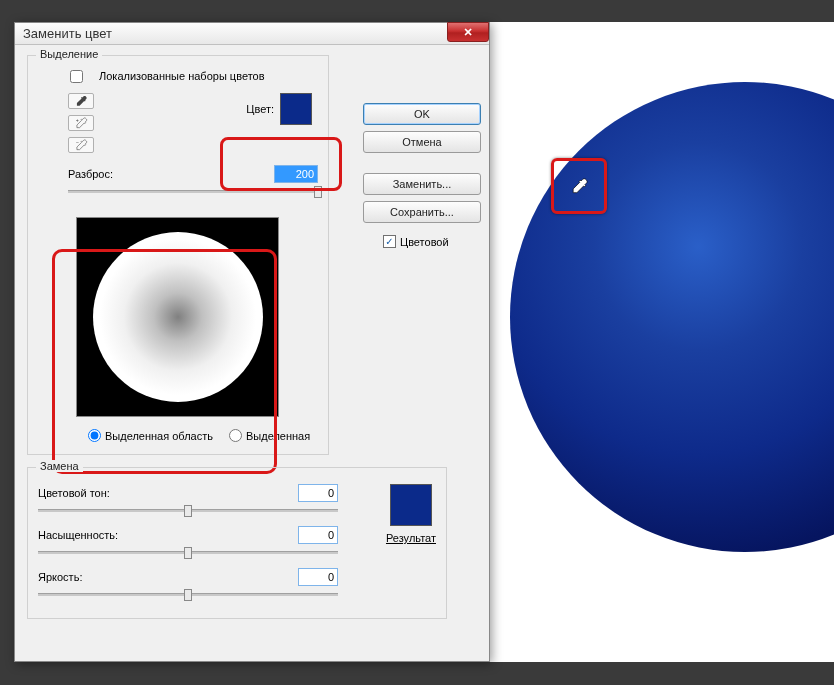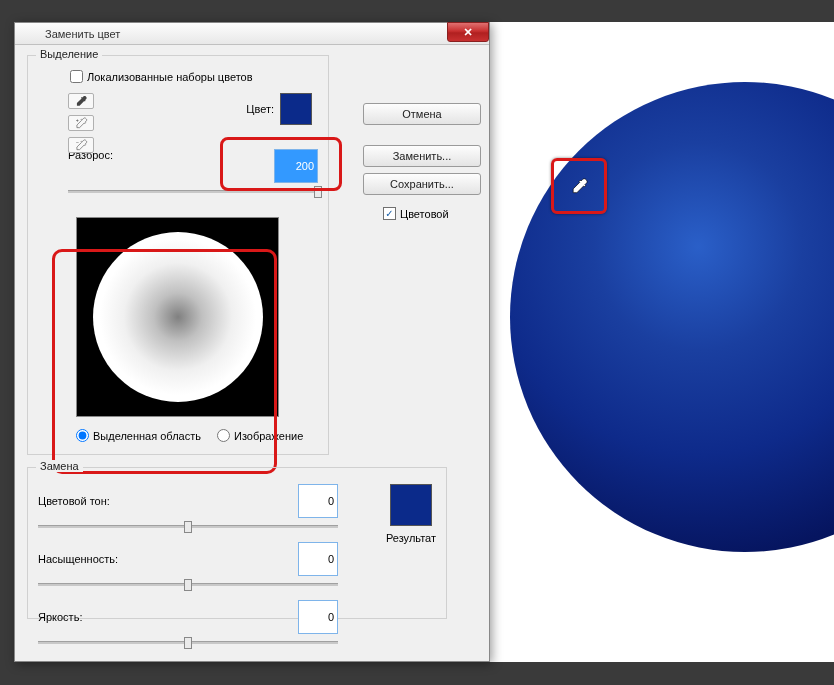--- a/index.html
+++ b/index.html
@@ -59,21 +59,21 @@
   }
   .titlebar {
     height: 22px;
     background: linear-gradient(#fdfdfd, #e8e8e8);
     border-bottom: 1px solid #c0c0c0;
     display: flex;
     align-items: center;
     padding: 0 4px;
     position: relative;
   }
-  .titlebar-text { font-size: 11px; color: #333; padding-left: 4px; margin-left: 22px; }
+  .titlebar-text { font-size: 13px; color: #333; padding-left: 4px; }
   .close-btn {
     position: absolute;
     right: 0; top: -1px;
     width: 42px; height: 20px;
     background: linear-gradient(#e07070, #c83030 45%, #b02020 55%, #c83030);
     border: 1px solid #8a2020;
     border-top-left-radius: 0;
     border-top-right-radius: 0;
     border-bottom-left-radius: 3px;
     border-bottom-right-radius: 3px;
@@ -99,21 +99,21 @@
   .fieldset-legend {
     position: absolute;
     top: -8px;
     left: 8px;
     background: #f0f0f0;
     padding: 0 4px;
     font-size: 11px;
     color: #222;
   }
   .selection-fieldset { width: 302px; height: 400px; padding-left: 40px; }
-  .checkbox-row { display: flex; align-items: center; gap: 4px; margin: 6px 0 10px 2px; }
+  .checkbox-row { display: flex; align-items: flex-start; gap: 16px; margin: 6px 0 10px 2px; }
   .checkbox-row input { width: 13px; height: 13px; }
   .eyedropper-row { display: flex; align-items: flex-start; gap: 6px; margin: 8px 0 4px 0; position: relative; height: 44px; flex-direction: column; }
   .eyedropper-btn {
     width: 26px; height: 22px;
     border: 1px solid #b0b0b0;
     background: #f8f8f8;
     border-radius: 2px;
     display: flex; align-items: center; justify-content: center;
   }
   .eyedropper-btn svg { width: 14px; height: 14px; }
@@ -135,27 +135,28 @@
     align-items: center;
     gap: 6px;
   }
   .color-swatch {
     width: 32px; height: 32px;
     background: #0b2a8a;
     border: 1px solid #555;
   }
   .scatter-row {
     display: flex;
+    align-items: center;
     justify-content: space-between;
-    margin-top: 12px;
+    margin-top: 28px;
     gap: 22px;
   }
   .num-input {
     width: 44px;
-    height: 34px;
+    height: 18px;
     border: 1px solid #7eb4ea;
     background: #fff;
     text-align: right;
     padding: 0 3px;
     font-size: 11px;
     color: #000;
   }
   .num-input.selected { background: #3399ff; color: #fff; }
   .slider-track {
     position: relative;
@@ -205,21 +206,21 @@
     width: 170px;
     height: 170px;
     border-radius: 50%;
     background: radial-gradient(circle at 50% 50%, #808080 0%, #c0c0c0 20%, #f0f0f0 45%, #ffffff 65%, #ffffff 100%);
   }
 
   .radio-row {
     display: flex;
     gap: 16px;
     margin-top: 230px;
-    margin-left: 8px;
+    margin-left: 20px;
   }
   .radio-item { display: flex; align-items: center; gap: 4px; }
   .radio-item input { width: 13px; height: 13px; }
 
   .replace-fieldset {
     width: 420px;
     height: 152px;
     position: relative;
   }
   .slider-group { margin: 8px 0 6px 0; }
@@ -233,20 +234,21 @@
   .slider-label-row .num-input { width: 40px; }
   .slider-group .slider-track { width: 300px; }
   .result-swatch-wrap {
     position: absolute;
     right: 10px;
     top: 16px;
     display: flex;
     flex-direction: column;
     align-items: center;
     gap: 6px;
+    text-decoration: underline;
   }
   .result-swatch {
     width: 42px; height: 42px;
     background: #0b2a8a;
     border: 1px solid #555;
   }
 
   .buttons-col {
     position: absolute;
     left: 348px;
@@ -353,21 +355,21 @@
         </div>
       </div>
 
       <div class="radio-row">
         <label class="radio-item">
           <input type="radio" name="pv" checked="" style="">
           <span>Выделенная область</span>
         </label>
         <label class="radio-item">
           <input type="radio" name="pv" style="">
-          <span>Изображение</span>
+          <span>Выделенная</span>
         </label>
       </div>
     </div>
 
     <div class="color-highlight"></div>
     <div class="preview-highlight"></div>
 
     <div class="fieldset replace-fieldset">
       <div class="fieldset-legend">Замена</div>
 
@@ -401,20 +403,23 @@
         </div>
       </div>
 
       <div class="result-swatch-wrap">
         <div class="result-swatch"></div>
         <span>Результат</span>
       </div>
     </div>
 
     <div class="buttons-col">
+      <div class="win-btn default">
+          <span>OK</span>
+        </div>
       <div class="win-btn">
           <span>Отмена</span>
         </div>
       <div style="height:8px;"></div>
       <div class="win-btn">
           <span>Заменить...</span>
         </div>
       <div class="win-btn">
           <span>Сохранить...</span>
         </div>

